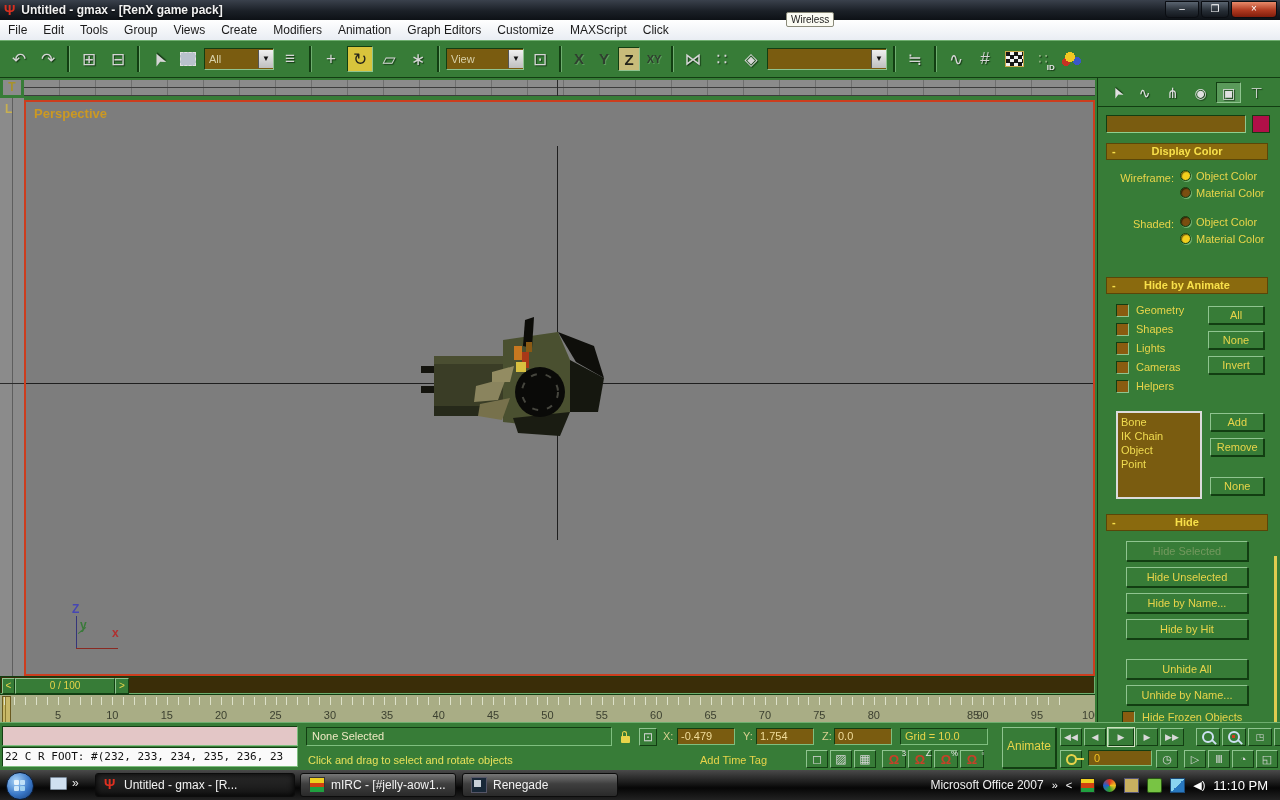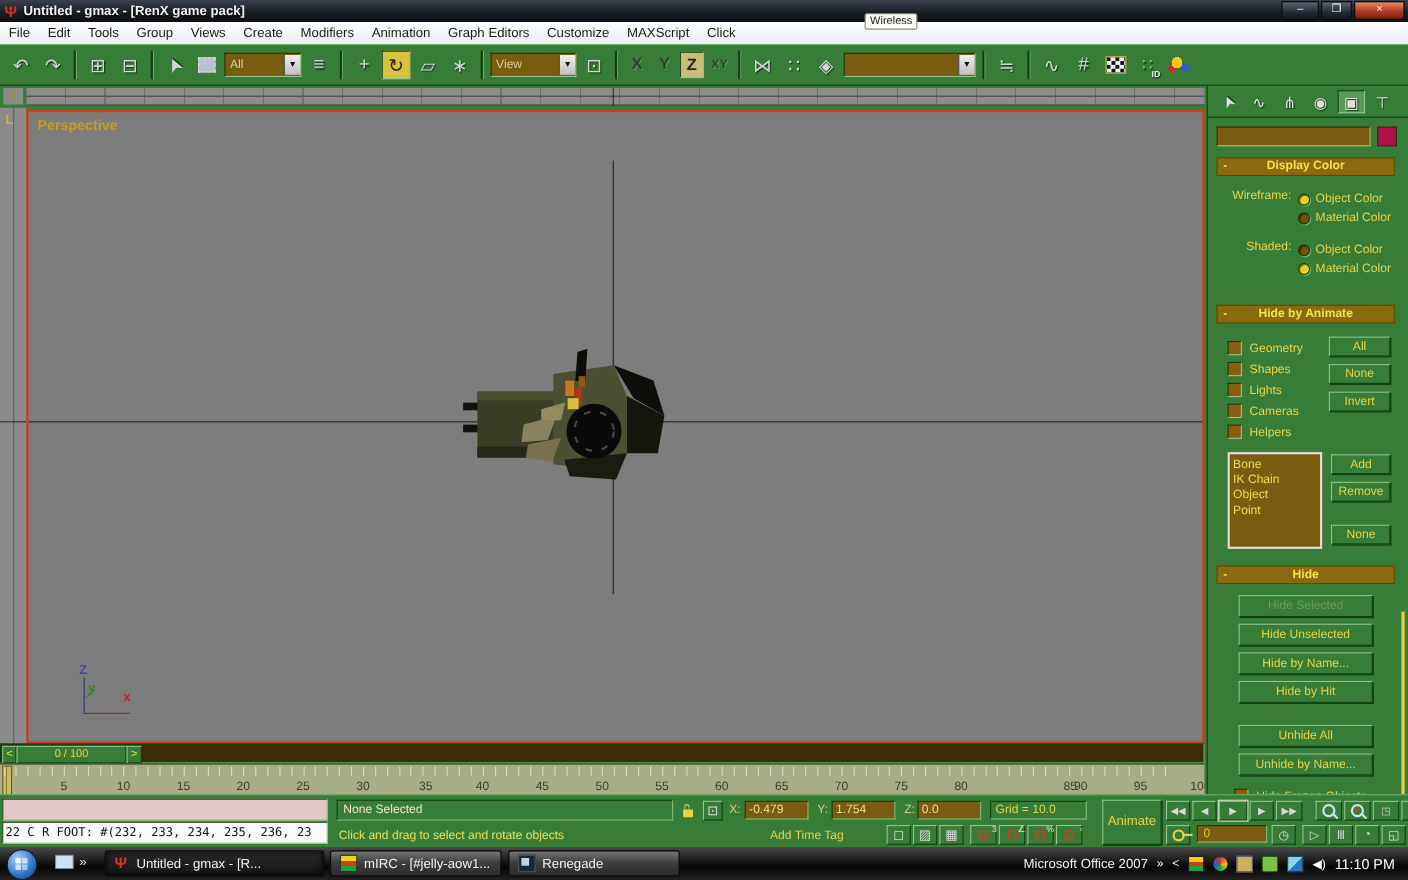--- a/index.html
+++ b/index.html
@@ -93,27 +93,27 @@
   .cp-name-field{flex:1;height:16px;background:#7a5c10;border:1px solid;border-color:#123e12 #8fc48f #8fcf8f #123e12;}
   .cp-swatch{width:16px;height:16px;background:#b01048;border:1px solid #123e12;}
   .rollout{margin:0 12px 9px 8px;}
   .roll-head{height:15px;background:#8a6a0e;border:1px solid #5a4608;color:#f8e04a;
     font-weight:bold;font-size:11px;text-align:center;line-height:15px;position:relative;}
   .roll-head .collapse{position:absolute;left:5px;top:0;font-weight:bold;}
   .roll-body{padding:10px 2px 6px 2px;}
   .yel{color:#e8d44a;}
   .dc-group{display:flex;margin-bottom:12px;}
   .dc-label{width:66px;text-align:right;padding-right:6px;padding-top:2px;}
-  .radio-row{display:flex;align-items:flex-end;gap:5px;height:17px;}
+  .radio-row{display:flex;align-items:flex-start;gap:5px;height:17px;}
   .radio{width:9px;height:9px;border-radius:50%;background:#7a4e10;border:1px solid #123e12;
     box-shadow:inset 1px 1px 1px rgba(0,0,0,.55),1px 1px 0 #6fae6f;}
   .radio.sel{background:#f2cf1d;}
   .cb{width:11px;height:11px;background:#8a5c10;border:1px solid;
     border-color:#123e12 #8fc48f #8fc48f #123e12;box-sizing:content-box;}
-  .cb-row{display:flex;align-items:flex-end;gap:7px;height:19px;}
+  .cb-row{display:flex;align-items:flex-start;gap:7px;height:19px;}
   .hbc-top{display:flex;justify-content:space-between;padding:0 2px 0 8px;}
   .side-btns{display:flex;flex-direction:column;gap:7px;width:56px;padding-top:2px;}
   .gbtn{height:16px;background:#377c37;border:1px solid;border-color:#8fc48f #123e12 #123e12 #8fc48f;
     box-shadow:1px 1px 0 #123e12;color:#e8d44a;font-size:11px;text-align:center;line-height:16px;}
   .gbtn.disabled{color:#73995e;}
   .hbc-bottom{display:flex;gap:8px;margin-top:12px;padding:0 2px 0 8px;}
   .listbox{width:80px;height:80px;background:#7a5c10;border:2px solid #dcdcdc;
     color:#f0dc50;line-height:14px;padding:2px 3px;}
   .hide-btn{width:120px;margin:0 auto 6px auto;height:18px;line-height:18px;display:block;}
   .spacer12{height:14px;}

